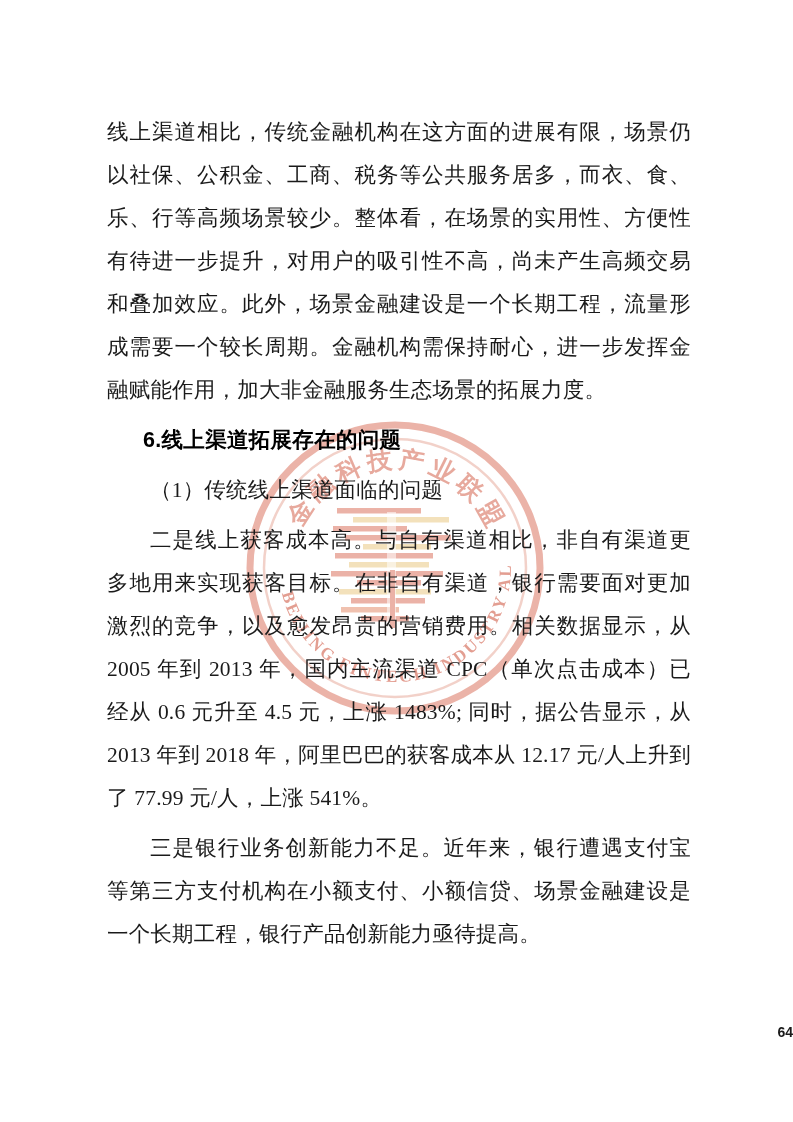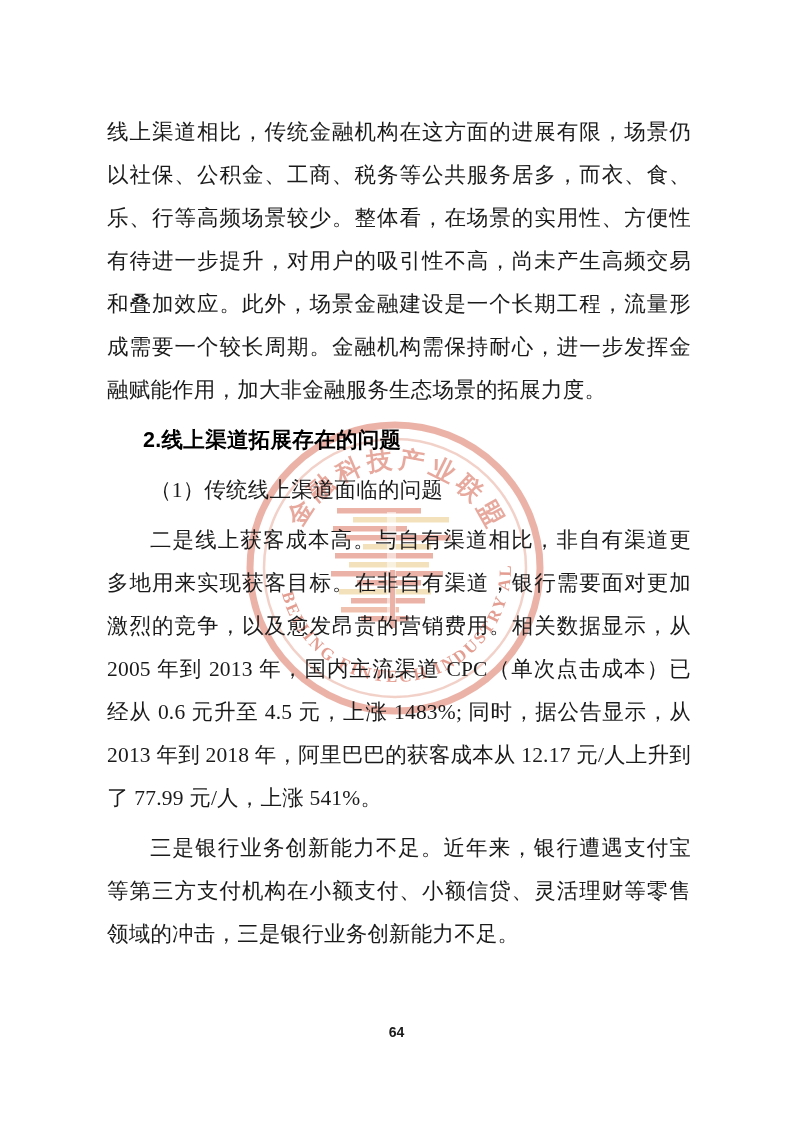--- a/index.html
+++ b/index.html
@@ -60,21 +60,21 @@
     letter-spacing: 0.3px;
     font-family: "Liberation Sans", "DejaVu Sans", sans-serif;
   }
 
   
   .page-number {
     position: absolute;
     left: 0;
     top: 1024px;
     width: 793px;
-    text-align: center;
+    text-align: right;
     font-size: 14px;
     color: #1a1a1a;
     font-family: "Liberation Sans", "DejaVu Sans", sans-serif;
     font-weight: bold;
     z-index: 2;
   }
 </style>
 </head>
 <body>
 
@@ -119,26 +119,26 @@
         <rect x="142" y="92" width="9" height="116" fill="#ffffff" opacity="0.55"></rect>
         <rect x="145" y="150" width="5" height="58" fill="#e9a89b"></rect>
       </g>
     </svg>
   </div>
 
   <div class="content">
 
     <p class="para">线上渠道相比，传统金融机构在这方面的进展有限，场景仍以社保、公积金、工商、税务等公共服务居多，而衣、食、乐、行等高频场景较少。整体看，在场景的实用性、方便性有待进一步提升，对用户的吸引性不高，尚未产生高频交易和叠加效应。此外，场景金融建设是一个长期工程，流量形成需要一个较长周期。金融机构需保持耐心，进一步发挥金融赋能作用，加大非金融服务生态场景的拓展力度。</p>
 
-    <p class="heading">2.线上渠道拓展存在的问题</p>
+    <p class="heading">6.线上渠道拓展存在的问题</p>
 
     <p class="para indent">（1）传统线上渠道面临的问题</p>
 
 
     <p class="para indent">二是线上获客成本高。与自有渠道相比，非自有渠道更多地用来实现获客目标。在非自有渠道，银行需要面对更加激烈的竞争，以及愈发昂贵的营销费用。相关数据显示，从 2005 年到 2013 年，国内主流渠道 CPC（单次点击成本）已经从 0.6 元升至 4.5 元，上涨 1483%; 同时，据公告显示，从 2013 年到 2018 年，阿里巴巴的获客成本从 12.17 元/人上升到了 77.99 元/人，上涨 541%。</p>
 
-    <p class="para indent">三是银行业务创新能力不足。近年来，银行遭遇支付宝等第三方支付机构在小额支付、小额信贷、灵活理财等零售领域的冲击，三是银行业务创新能力不足。</p>
+    <p class="para indent">三是银行业务创新能力不足。近年来，银行遭遇支付宝等第三方支付机构在小额支付、小额信贷、场景金融建设是一个长期工程，银行产品创新能力亟待提高。</p>
 
   </div>
 
   <div class="page-number">64</div>
 
 </div>
 
 </body></html>

